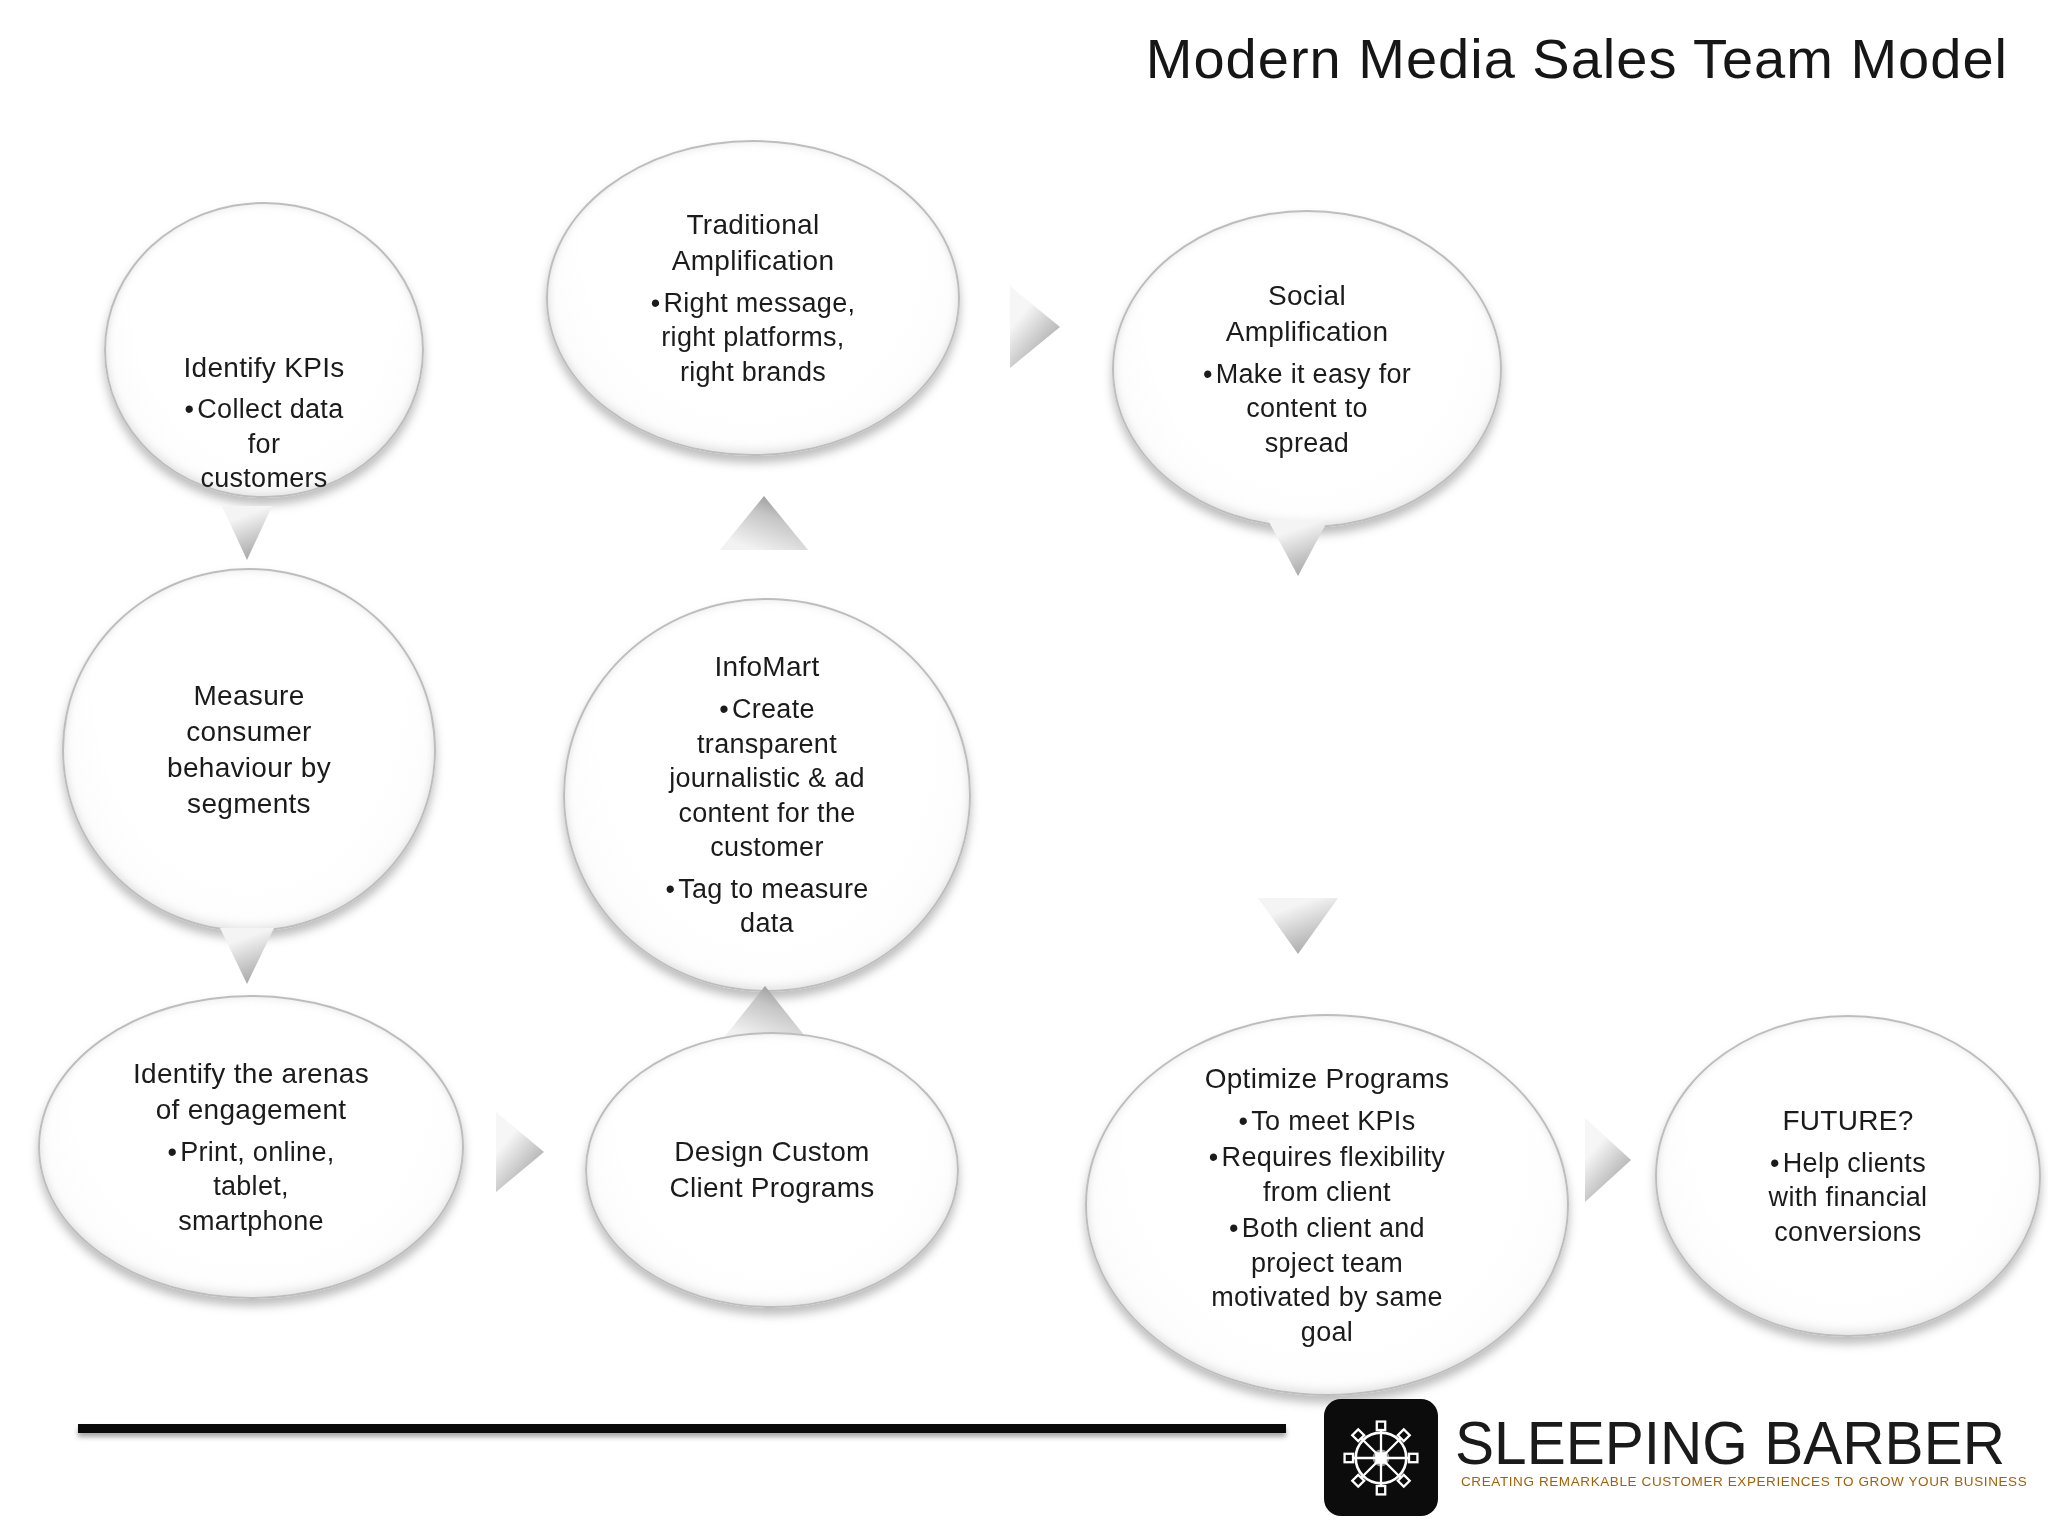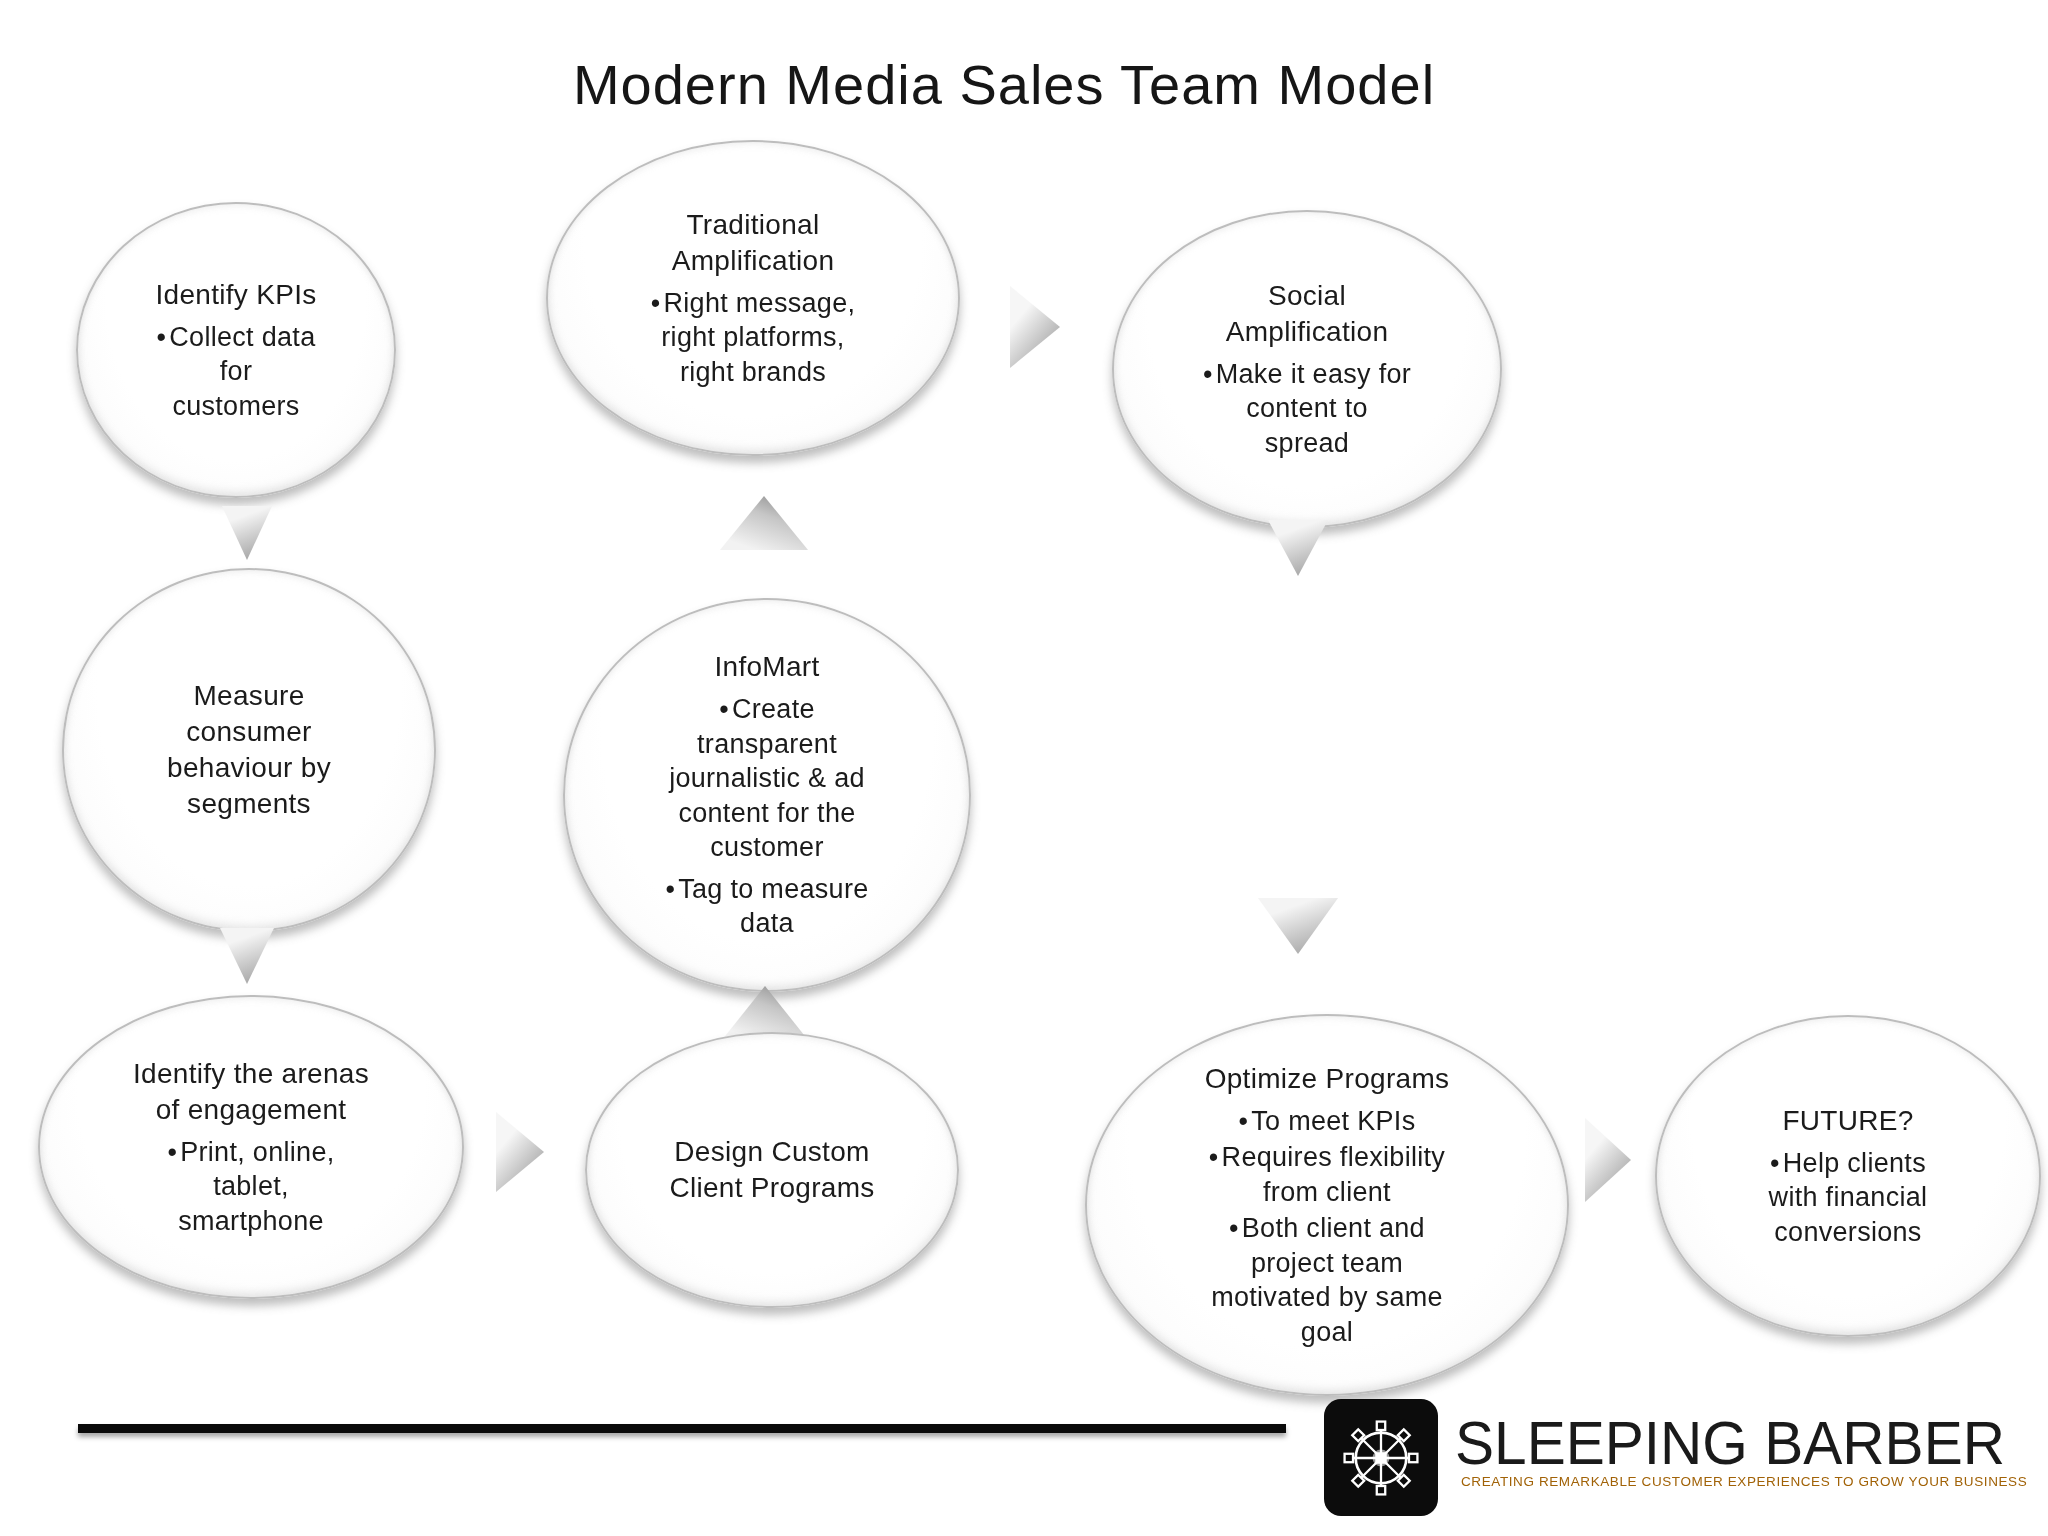--- a/index.html
+++ b/index.html
@@ -1,21 +1,21 @@
 <!DOCTYPE html>
 <html><head>
 <meta charset="utf-8">
 <style>
   html,body{margin:0;padding:0;background:#ffffff;}
   .canvas{
     position:relative;width:2048px;height:1536px;background:#ffffff;overflow:hidden;
     font-family:"Liberation Sans", sans-serif;color:#1b1b1b;
   }
   .slide-title{
-    position:absolute;top:52px;left:0;width:2008px;text-align:center;
+    position:absolute;top:26px;left:0;width:2008px;text-align:right;
     font-size:56px;font-weight:400;letter-spacing:1px;color:#161616;
   }
   .node{
     position:absolute;border-radius:50%;
     background:radial-gradient(ellipse at 50% 32%, #ffffff 58%, #fbfbfb 80%, #f0f0f0 100%);
     border:2px solid #bdbdbd;
     box-shadow:0 7px 10px rgba(110,110,110,.45), inset 0 -4px 8px rgba(170,170,170,.28), inset 0 3px 6px rgba(200,200,200,.18);
     display:flex;align-items:center;justify-content:center;text-align:center;
   }
   .node-body{width:82%;}
@@ -61,21 +61,21 @@
     font-size:13.5px;font-weight:400;color:#a16207;letter-spacing:.6px;white-space:nowrap;
   }
 </style>
 </head>
 <body>
 
 <div class="canvas">
 
   <div class="slide-title">Modern Media Sales Team Model</div>
 
-  <div class="node" style="left:76px;top:202px;width:316px;height:292px;">
+  <div class="node" style="left:104px;top:202px;width:316px;height:292px;align-items:flex-end;">
     <div class="node-body">
       <div class="node-title">Identify KPIs</div>
       <div class="bullet"><span class="bullet-text">Collect data
 for
 customers</span></div>
     </div>
   </div>
 
   <div class="arrow arrow-down" style="left:222px;top:506px;width:50px;height:54px;"></div>
 

